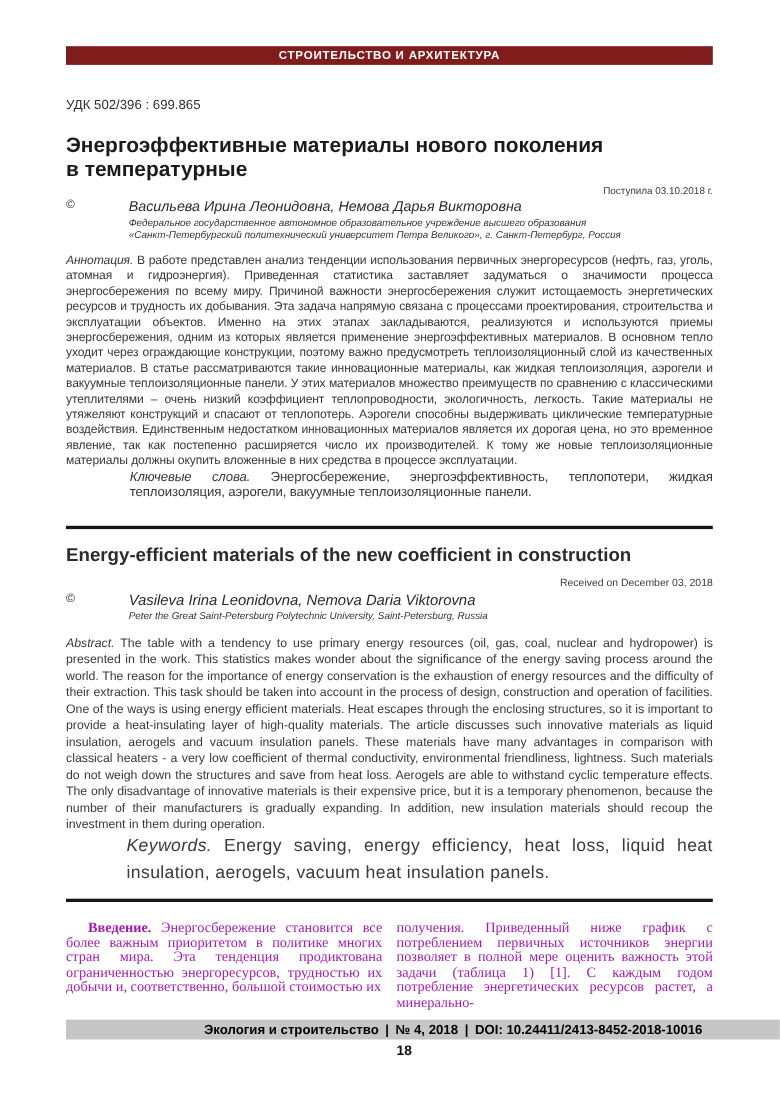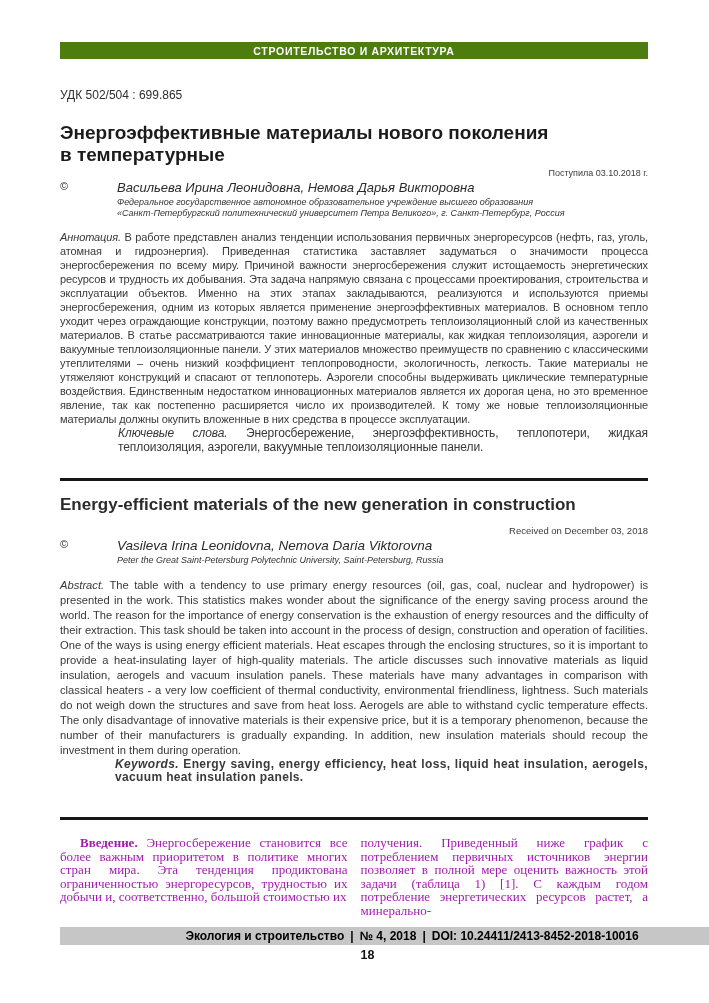--- a/index.html
+++ b/index.html
@@ -4,21 +4,21 @@
 <style>
   * { margin:0; padding:0; box-sizing:border-box; }
   html,body { background:#e9e9e9; }
   .page {
     position:relative; width:709px; height:1003px; margin:0 auto;
     background:#ffffff; overflow:hidden;
     font-family:"Liberation Sans", sans-serif; color:#2e2e2e;
   }
   .topbar {
     position:absolute; left:60px; top:42px; width:588px; height:17px;
-    background:#4d7c0f; color:#ffffff;
+    background:#7f1d1d; color:#ffffff;
     display:flex; align-items:center; justify-content:center;
     font-size:10.5px; font-weight:bold; letter-spacing:0.7px;
   }
   .content-upper { position:absolute; left:60px; top:88px; width:588px; }
   .udk { font-size:12px; color:#2e2e2e; }
   .ru-title { margin-top:20px; font-size:19px; line-height:21.5px; font-weight:bold; color:#1b1b1b; }
   .ru-title .tline { display:block; }
   .received { margin-top:3px; font-size:9px; color:#3a3a3a;text-align:right; }
   .byline { margin-top:2px; display:flex; }
   .copy { width:57px; flex:0 0 57px; font-size:11px; color:#2e2e2e; }
@@ -36,21 +36,21 @@
   }
   .rule { position:absolute; left:60px; width:588px; height:3px; background:#161616; }
   .rule-1 { top:478px; }
   .rule-2 { top:817px; }
   .en-block { position:absolute; left:60px; top:494px; width:588px; }
   .en-title { font-size:17px; line-height:21px; font-weight:bold; color:#2b2b2b; }
   .received-en { margin-top:10px; font-size:9.5px; color:#3a3a3a; }
   .byline-en .authors { font-size:13.5px; }
   .byline-en .affil { font-size:9px; }
   .abstract-en { font-size:11.2px; line-height:15px; letter-spacing:0; }
-  .keywords-en { padding-left:55px; font-size:12px; line-height:13px; letter-spacing:0.35px; color:#3a3a3a; text-align:justify;font-weight:bold; }
+  .keywords-en { padding-left:55px; font-size:16px; line-height:24px; letter-spacing:0.35px; color:#3a3a3a; text-align:justify; }
   .columns {
     position:absolute; left:60px; top:836px; width:588px; height:90px; overflow:hidden;
     display:flex; gap:13px;
     font-family:"Liberation Serif", serif; color:#a21caf;
   }
   .col { width:288px; font-size:13px; line-height:13.5px; text-align:justify; }
   .col-left { text-indent:20px; }
   .col .lead { font-weight:bold; }
   .footerbar {
     position:absolute; left:60px; top:927px; width:704px; height:18px;
@@ -66,21 +66,21 @@
 </head>
 <body>
 
 <div class="page">
 
   <div class="topbar">
     <span>СТРОИТЕЛЬСТВО И АРХИТЕКТУРА</span>
   </div>
 
   <div class="content-upper">
-    <p class="udk">УДК 502/504 : 699.865</p>
+    <p class="udk">УДК 502/396 : 699.865</p>
 
     <h1 class="ru-title">
       <span class="tline">Энергоэффективные материалы нового поколения</span>
       <span class="tline">в температурные</span>
     </h1>
 
     <p class="received">Поступила 03.10.2018 г.</p>
 
     <div class="byline">
       <span class="copy">©</span>
@@ -94,21 +94,21 @@
     </div>
 
     <p class="abstract"><span class="lbl-it">Аннотация.</span> <span>В работе представлен анализ тенденции использования первичных энергоресурсов (нефть, газ, уголь, атомная и гидроэнергия). Приведенная статистика заставляет задуматься о значимости процесса энергосбережения по всему миру. Причиной важности энергосбережения служит истощаемость энергетических ресурсов и трудность их добывания. Эта задача напрямую связана с процессами проектирования, строительства и эксплуатации объектов. Именно на этих этапах закладываются, реализуются и используются приемы энергосбережения, одним из которых является применение энергоэффективных материалов. В основном тепло уходит через ограждающие конструкции, поэтому важно предусмотреть теплоизоляционный слой из качественных материалов. В статье рассматриваются такие инновационные материалы, как жидкая теплоизоляция, аэрогели и вакуумные теплоизоляционные панели. У этих материалов множество преимуществ по сравнению с классическими утеплителями – очень низкий коэффициент теплопроводности, экологичность, легкость. Такие материалы не утяжеляют конструкций и спасают от теплопотерь. Аэрогели способны выдерживать циклические температурные воздействия. Единственным недостатком инновационных материалов является их дорогая цена, но это временное явление, так как постепенно расширяется число их производителей. К тому же новые теплоизоляционные материалы должны окупить вложенные в них средства в процессе эксплуатации.</span></p>
 
     <p class="keywords"><span class="lbl-it">Ключевые слова.</span> <span>Энергосбережение, энергоэффективность, теплопотери, жидкая теплоизоляция, аэрогели, вакуумные теплоизоляционные панели.</span></p>
   </div>
 
   <div class="rule rule-1"></div>
 
   <div class="en-block">
-    <h2 class="en-title">Energy-efficient materials of the new generation in construction</h2>
+    <h2 class="en-title">Energy-efficient materials of the new coefficient in construction</h2>
 
     <p class="received received-en">Received on December 03, 2018</p>
 
     <div class="byline byline-en">
       <span class="copy">©</span>
       <div>
         <p class="authors">Vasileva Irina Leonidovna, Nemova Daria Viktorovna</p>
         <p class="affil">Peter the Great Saint-Petersburg Polytechnic University, Saint-Petersburg, Russia</p>
       </div>
     </div>

